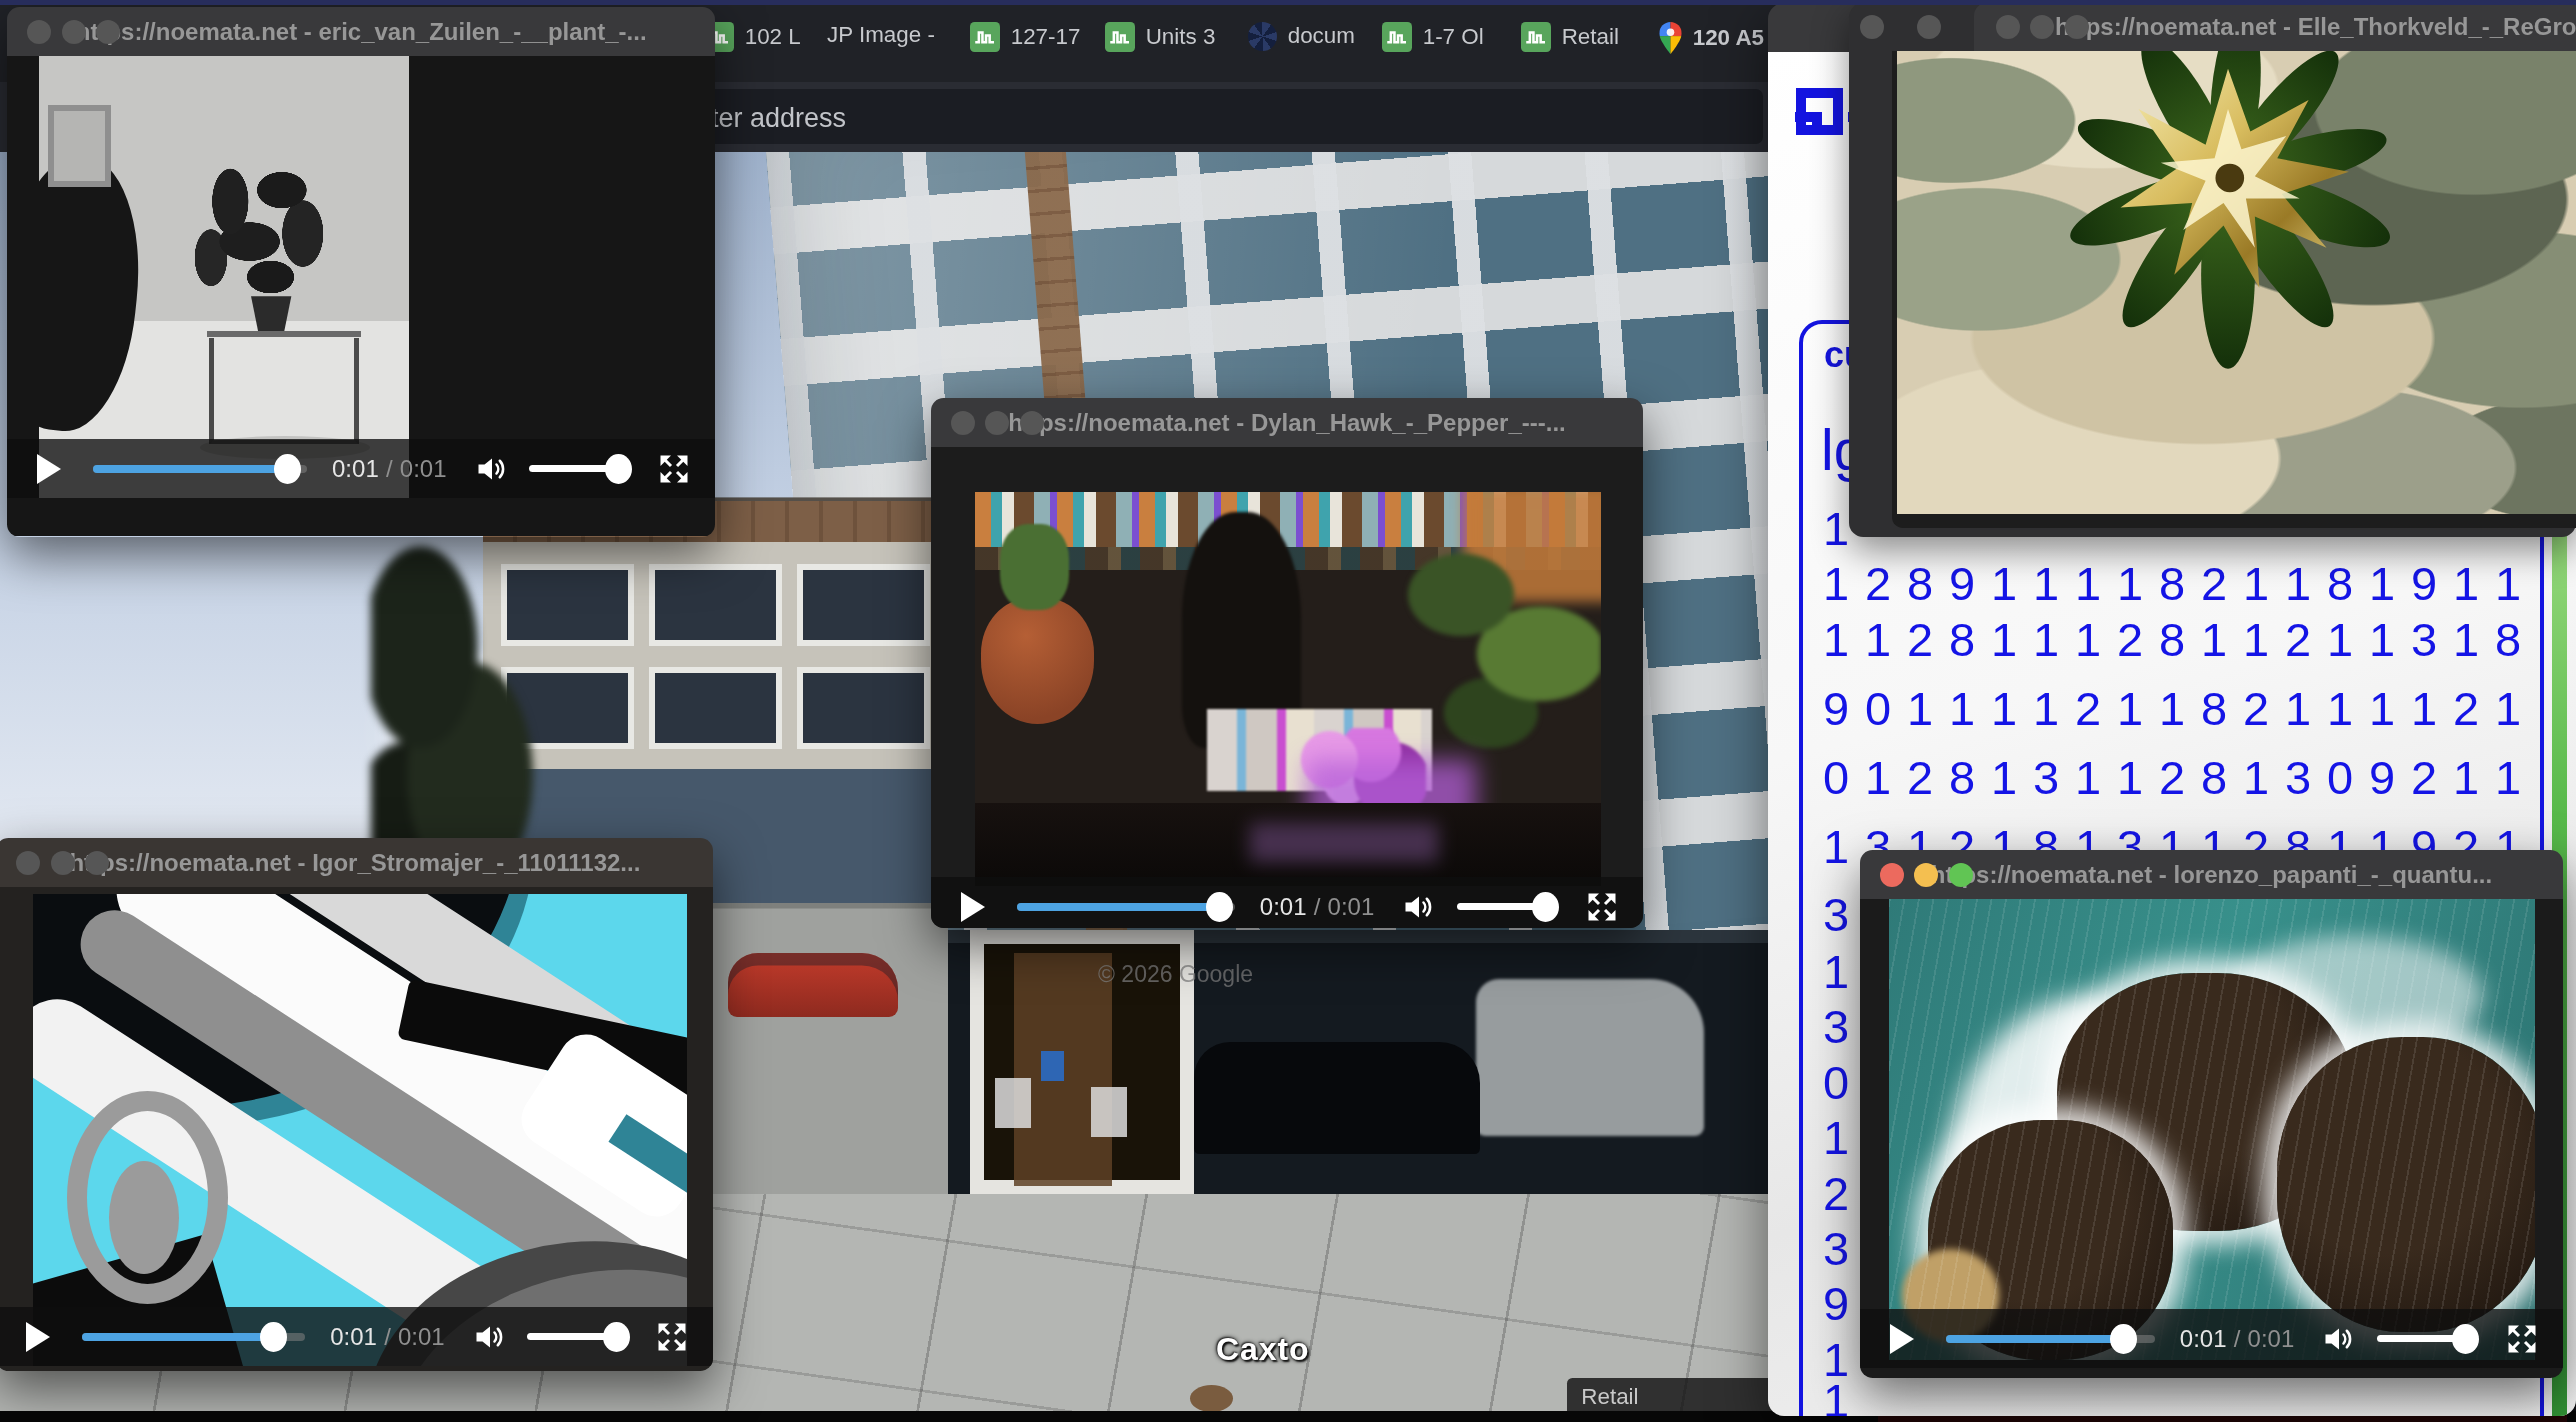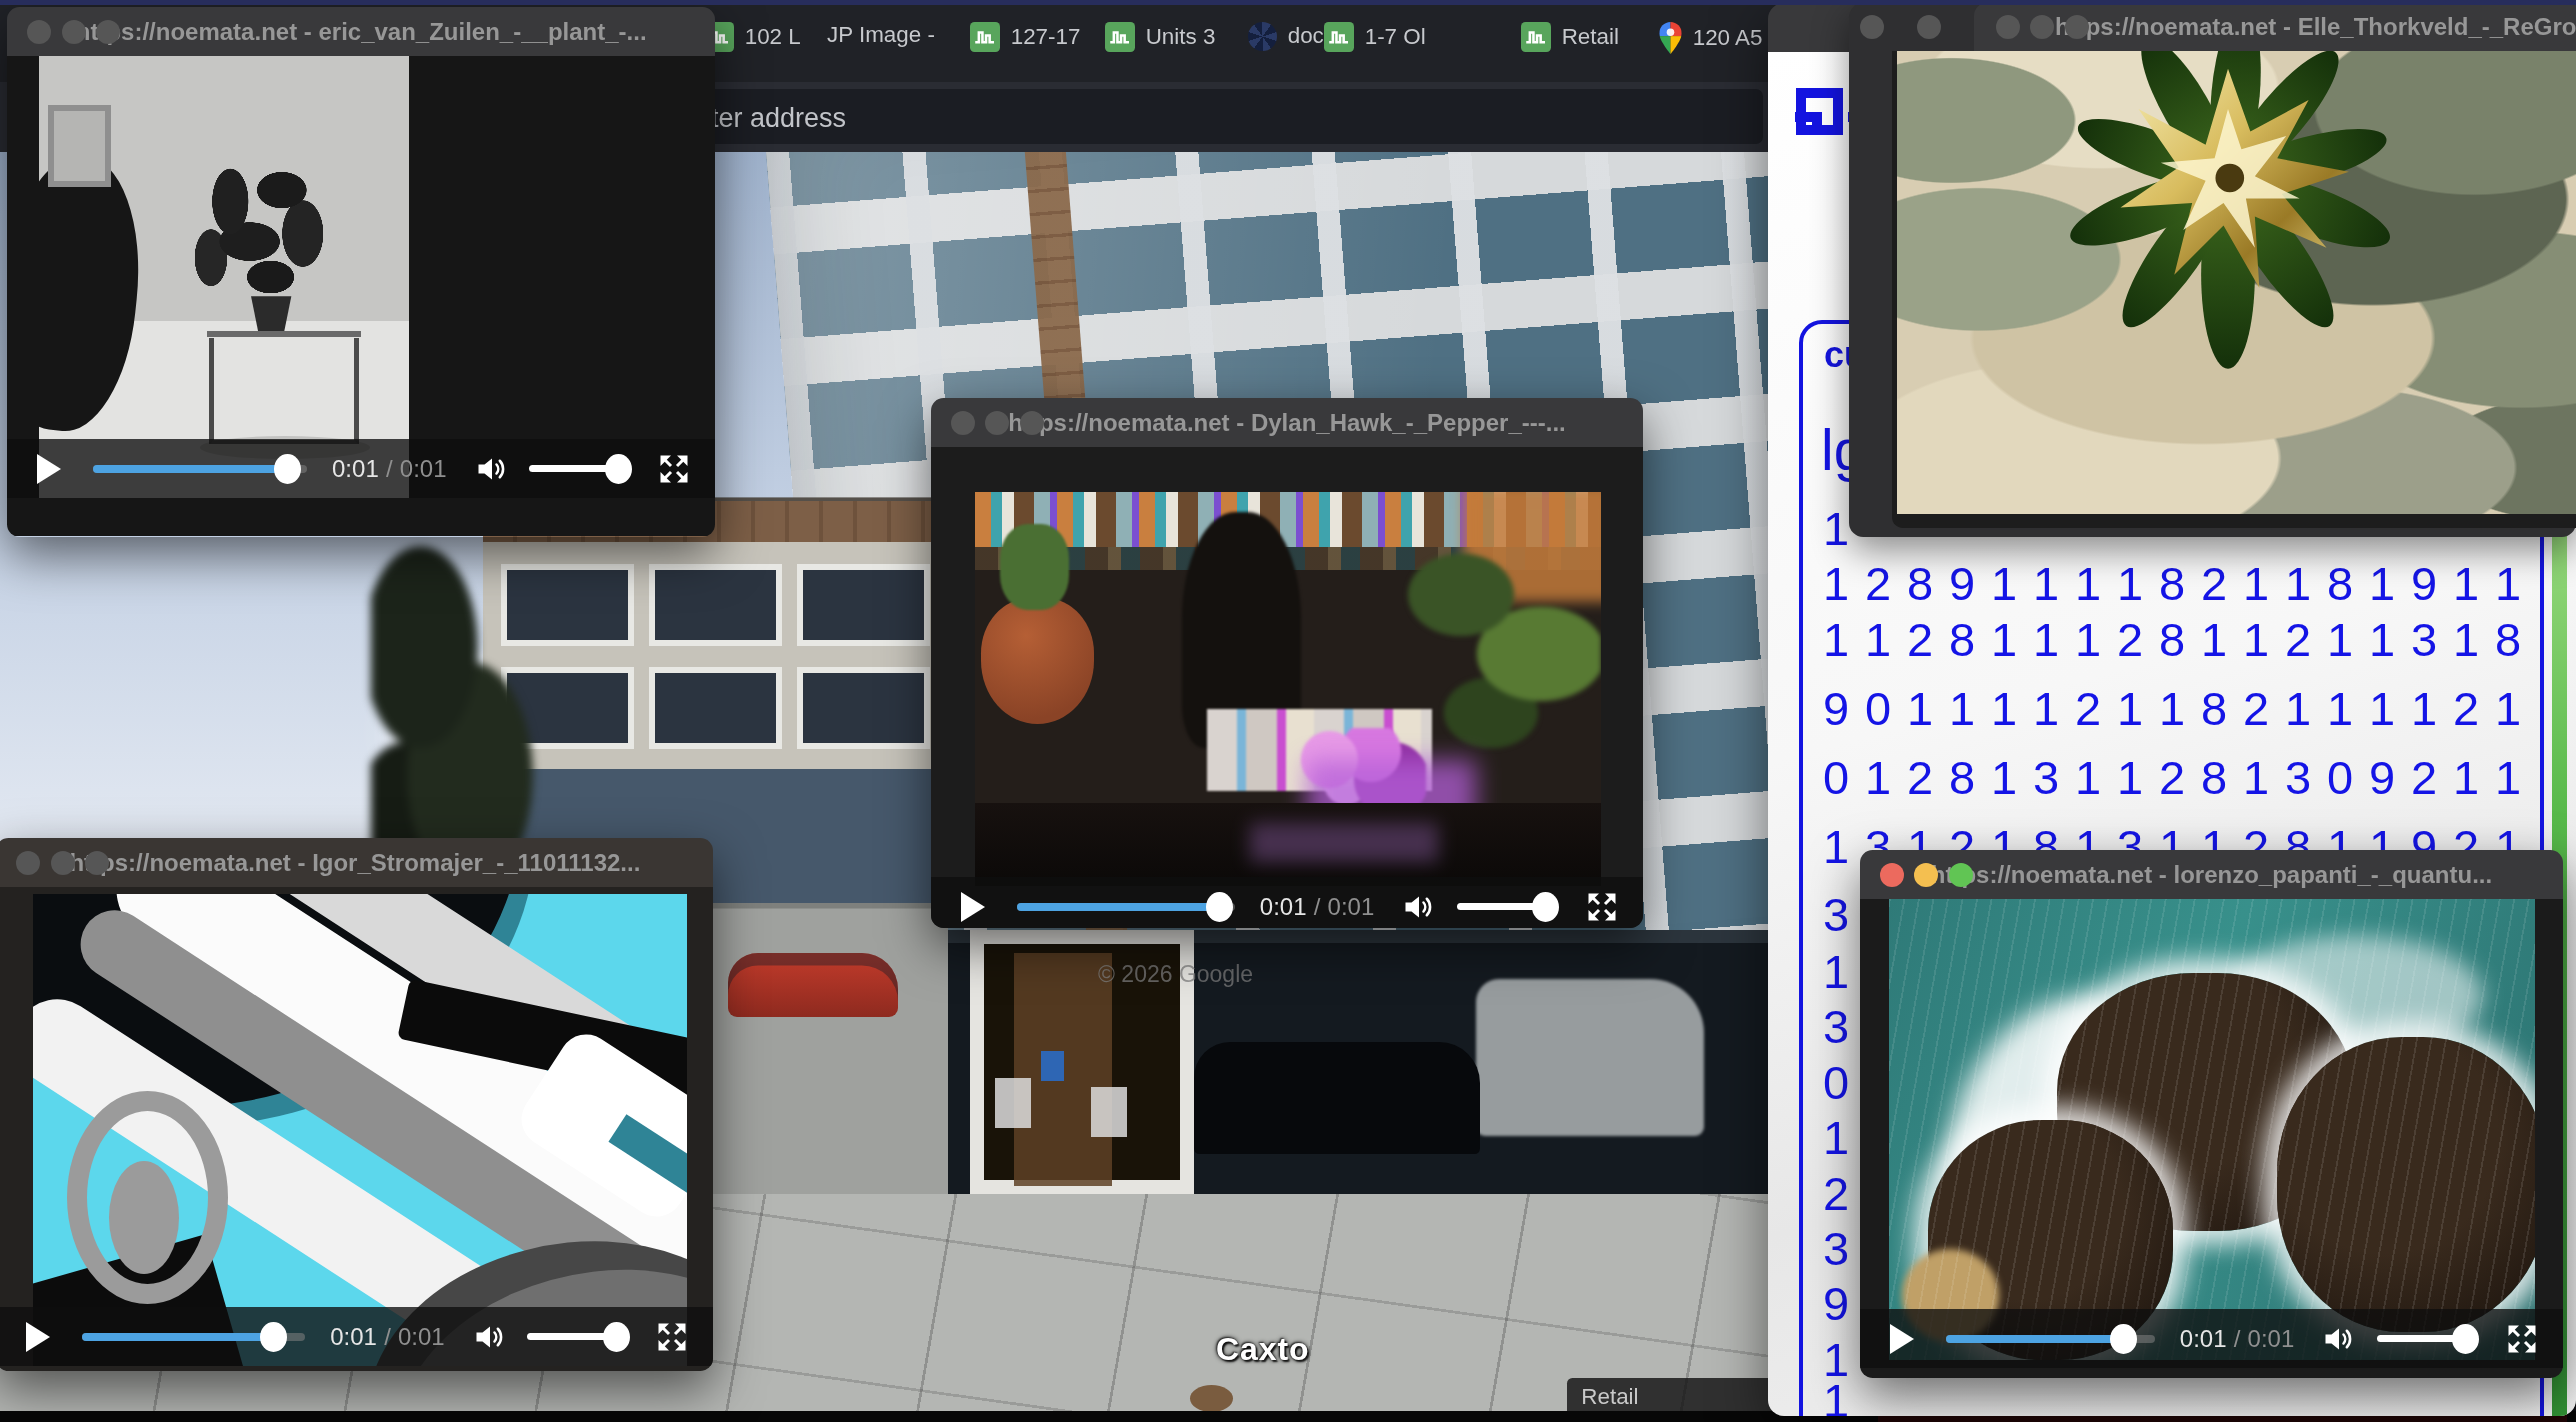--- a/index.html
+++ b/index.html
@@ -243,35 +243,35 @@
       <svg class="bm-ico" viewBox="0 0 20 20">
         <rect width="20" height="20" rx="3" fill="#58a55c"></rect>
         <path d="M3.5 13.5 h2.4 v-6.5 h2.4 v6.5 h2.4 v-4.5 h2.4 v4.5 h2.9" stroke="#fff" stroke-width="1.7" fill="none"></path>
       </svg>
       <span class="bm-label">Units 3</span>
     </div>
     <div class="bm-item" style="left: 1248px;">
       <span class="bm-ico bm-disc"></span>
       <span class="bm-label">docum</span>
     </div>
-    <div class="bm-item" style="left: 1324px;">
+    <div class="bm-item" style="left: 1382px;">
       <svg class="bm-ico" viewBox="0 0 20 20">
         <rect width="20" height="20" rx="3" fill="#58a55c"></rect>
         <path d="M3.5 13.5 h2.4 v-6.5 h2.4 v6.5 h2.4 v-4.5 h2.4 v4.5 h2.9" stroke="#fff" stroke-width="1.7" fill="none"></path>
       </svg>
       <span class="bm-label">1-7 Ol</span>
     </div>
     <div class="bm-item" style="left: 1521px;">
       <svg class="bm-ico" viewBox="0 0 20 20">
         <rect width="20" height="20" rx="3" fill="#58a55c"></rect>
         <path d="M3.5 13.5 h2.4 v-6.5 h2.4 v6.5 h2.4 v-4.5 h2.4 v4.5 h2.9" stroke="#fff" stroke-width="1.7" fill="none"></path>
       </svg>
       <span class="bm-label">Retail</span>
     </div>
-    <div class="bm-item" style="left: 1659px;">
+    <div class="bm-item" style="left: 1659px; font-weight: bold;">
       <svg class="bm-ico" viewBox="0 0 24 34" style="width:23px;height:32px">
         <defs>
           <clipPath id="pinclip">
             <path d="M12 0C5.4 0 0 5.4 0 12c0 8 12 22 12 22s12-14 12-22C24 5.4 18.6 0 12 0z"></path>
           </clipPath>
         </defs>
         <g clip-path="url(#pinclip)">
           <rect x="0" y="0" width="12" height="15" fill="#4285f4"></rect>
           <rect x="12" y="0" width="12" height="15" fill="#ea4335"></rect>
           <rect x="0" y="15" width="12" height="19" fill="#34a853"></rect>

